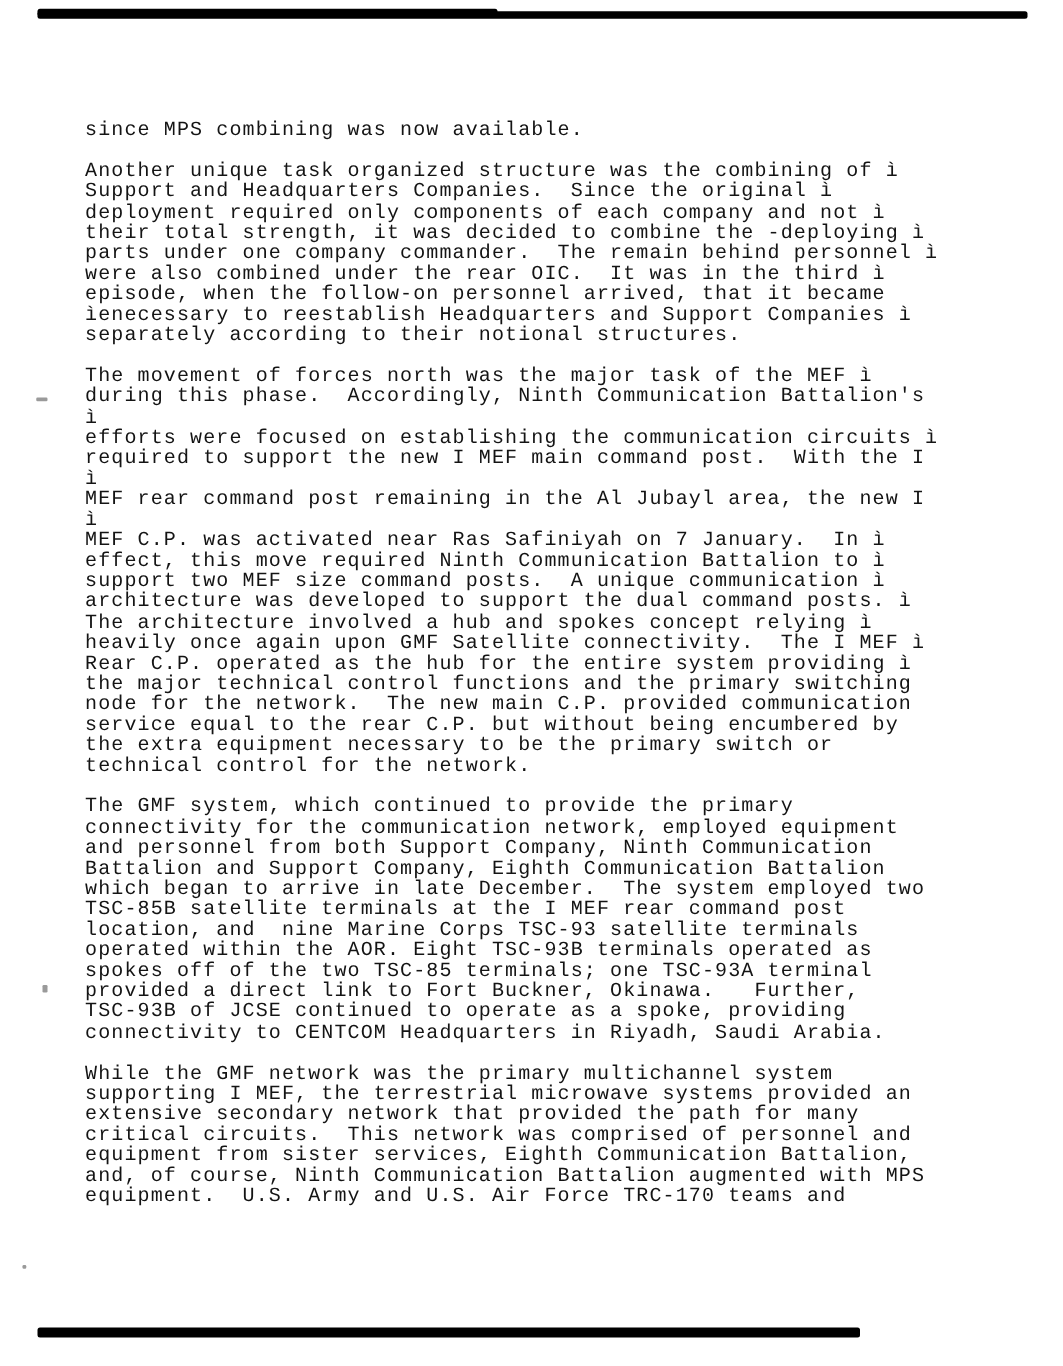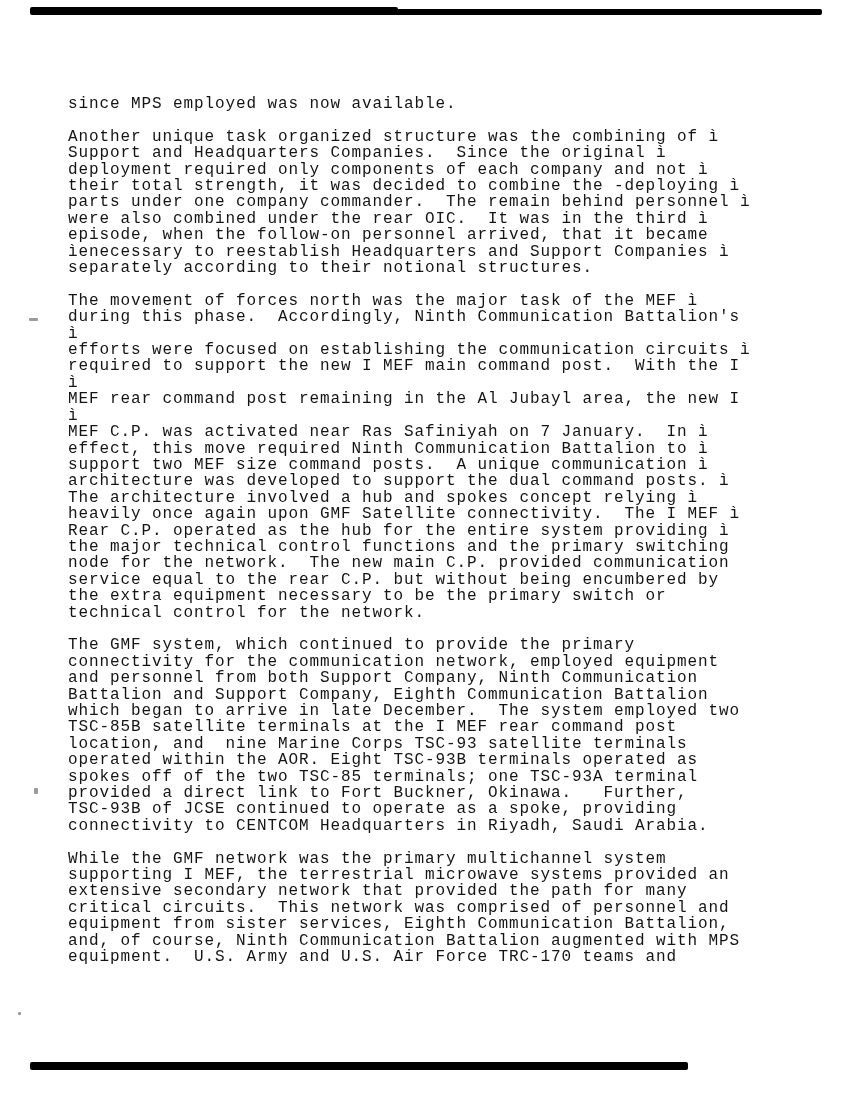--- a/index.html
+++ b/index.html
@@ -47,21 +47,21 @@
 </style>
 </head>
 <body>
 
 <div class="page">
 
   <div class="scan-bar top-main"></div>
   <div class="scan-bar top-overlap"></div>
 
   <div class="text-block">
-    <div class="para">since MPS employed was now available.</div>
+    <div class="para">since MPS combining was now available.</div>
     <div class="para">Another unique task organized structure was the combining of ì
 Support and Headquarters Companies.  Since the original ì
 deployment required only components of each company and not ì
 their total strength, it was decided to combine the -deploying ì
 parts under one company commander.  The remain behind personnel ì
 were also combined under the rear OIC.  It was in the third ì
 episode, when the follow-on personnel arrived, that it became
 ìenecessary to reestablish Headquarters and Support Companies ì
 separately according to their notional structures.</div>
     <div class="para">The movement of forces north was the major task of the MEF ì

